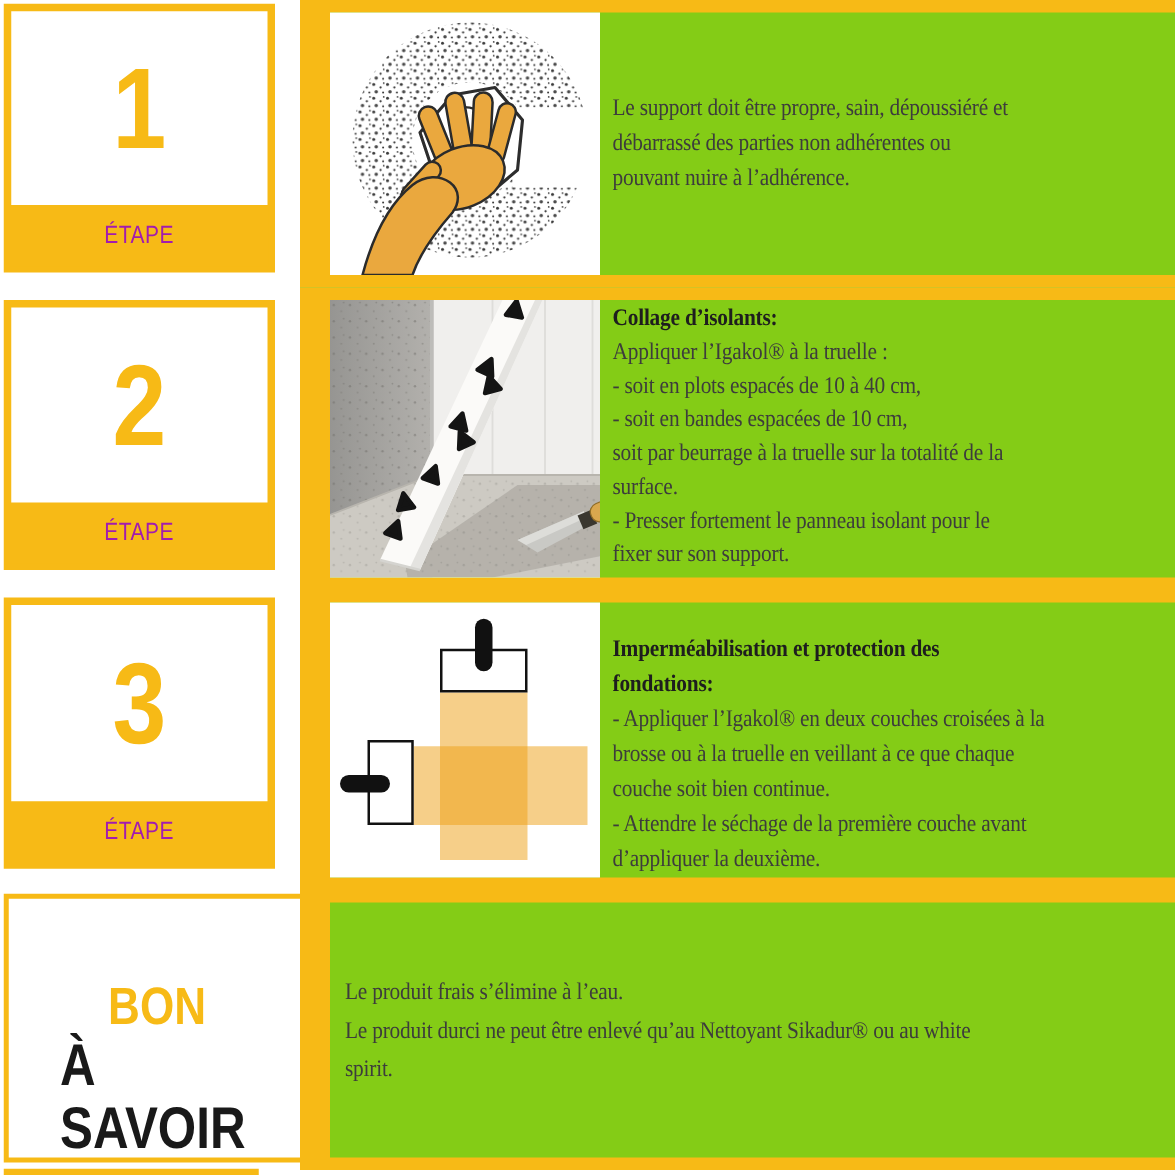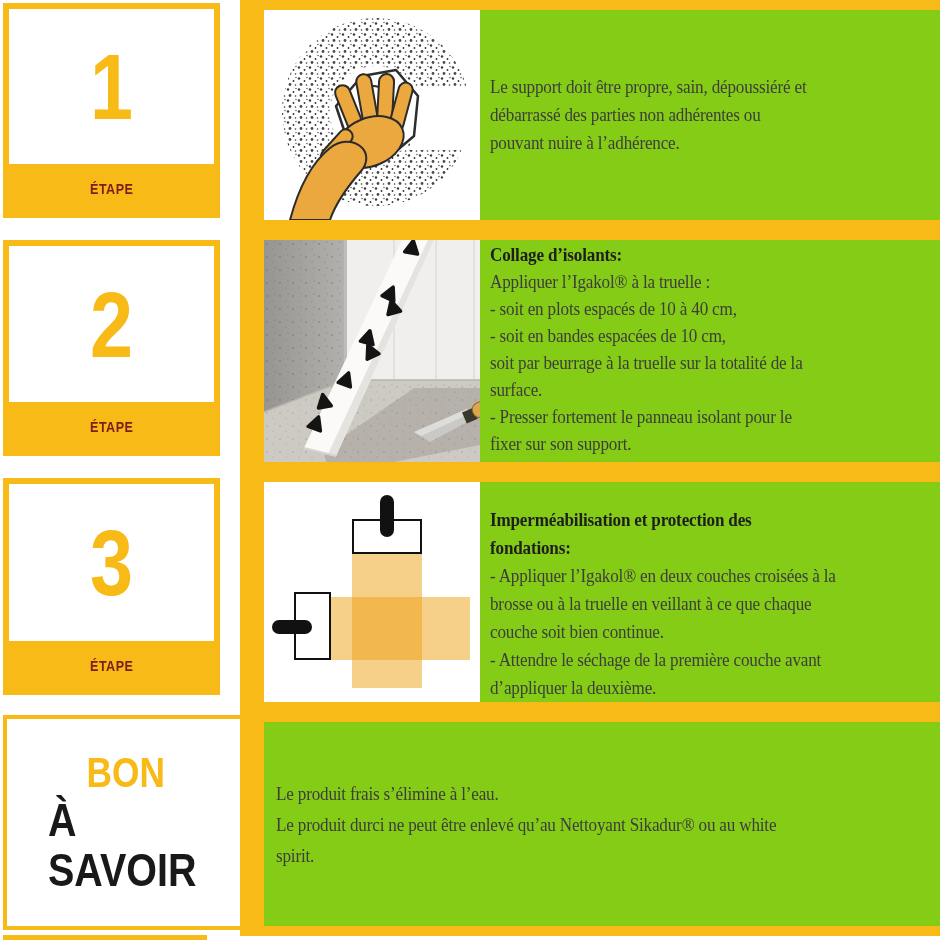--- a/index.html
+++ b/index.html
@@ -15,28 +15,28 @@
     border:6px solid var(--yellow); background:#fff;
     display:flex; flex-direction:column;
   }
   .step-num {
     flex:1; display:flex; align-items:center; justify-content:center;
     font-size:92px; font-weight:bold; color:var(--yellow); line-height:1;
   }
   .step-bar {
     height:49px; margin:-1px; background:var(--yellow);
     display:flex; align-items:center; justify-content:center;
-    font-size:15px; font-weight:bold; color:#7f1d1d; letter-spacing:0.5px;
+    font-size:20px; font-weight:normal; color:#a21caf; letter-spacing:0.5px;
   }
   .cond { display:inline-block; transform:scaleX(0.84); transform-origin:center; }
 
   .note-card {
     position:absolute; left:3px; top:715px; width:245px; height:215px; box-sizing:border-box;
     border:4px solid var(--yellow); background:#fff;
-    display:flex; flex-direction:column; align-items:center; justify-content:center;
+    display:flex; flex-direction:column; align-items:center; justify-content:flex-end;
   }
   .note-top { font-size:42px; font-weight:bold; color:var(--yellow); line-height:1.05; }
   .note-bottom { font-size:47px; font-weight:bold; color:#191919; line-height:1.05;padding-left:24px; }
 
   .partial-bar { position:absolute; left:3px; top:935px; width:204px; height:5px; background:var(--yellow); }
 
   
   .panel {
     position:absolute; left:240px; width:728px; box-sizing:border-box; background:#84cc16;
     border-style:solid; border-color:var(--yellow);

